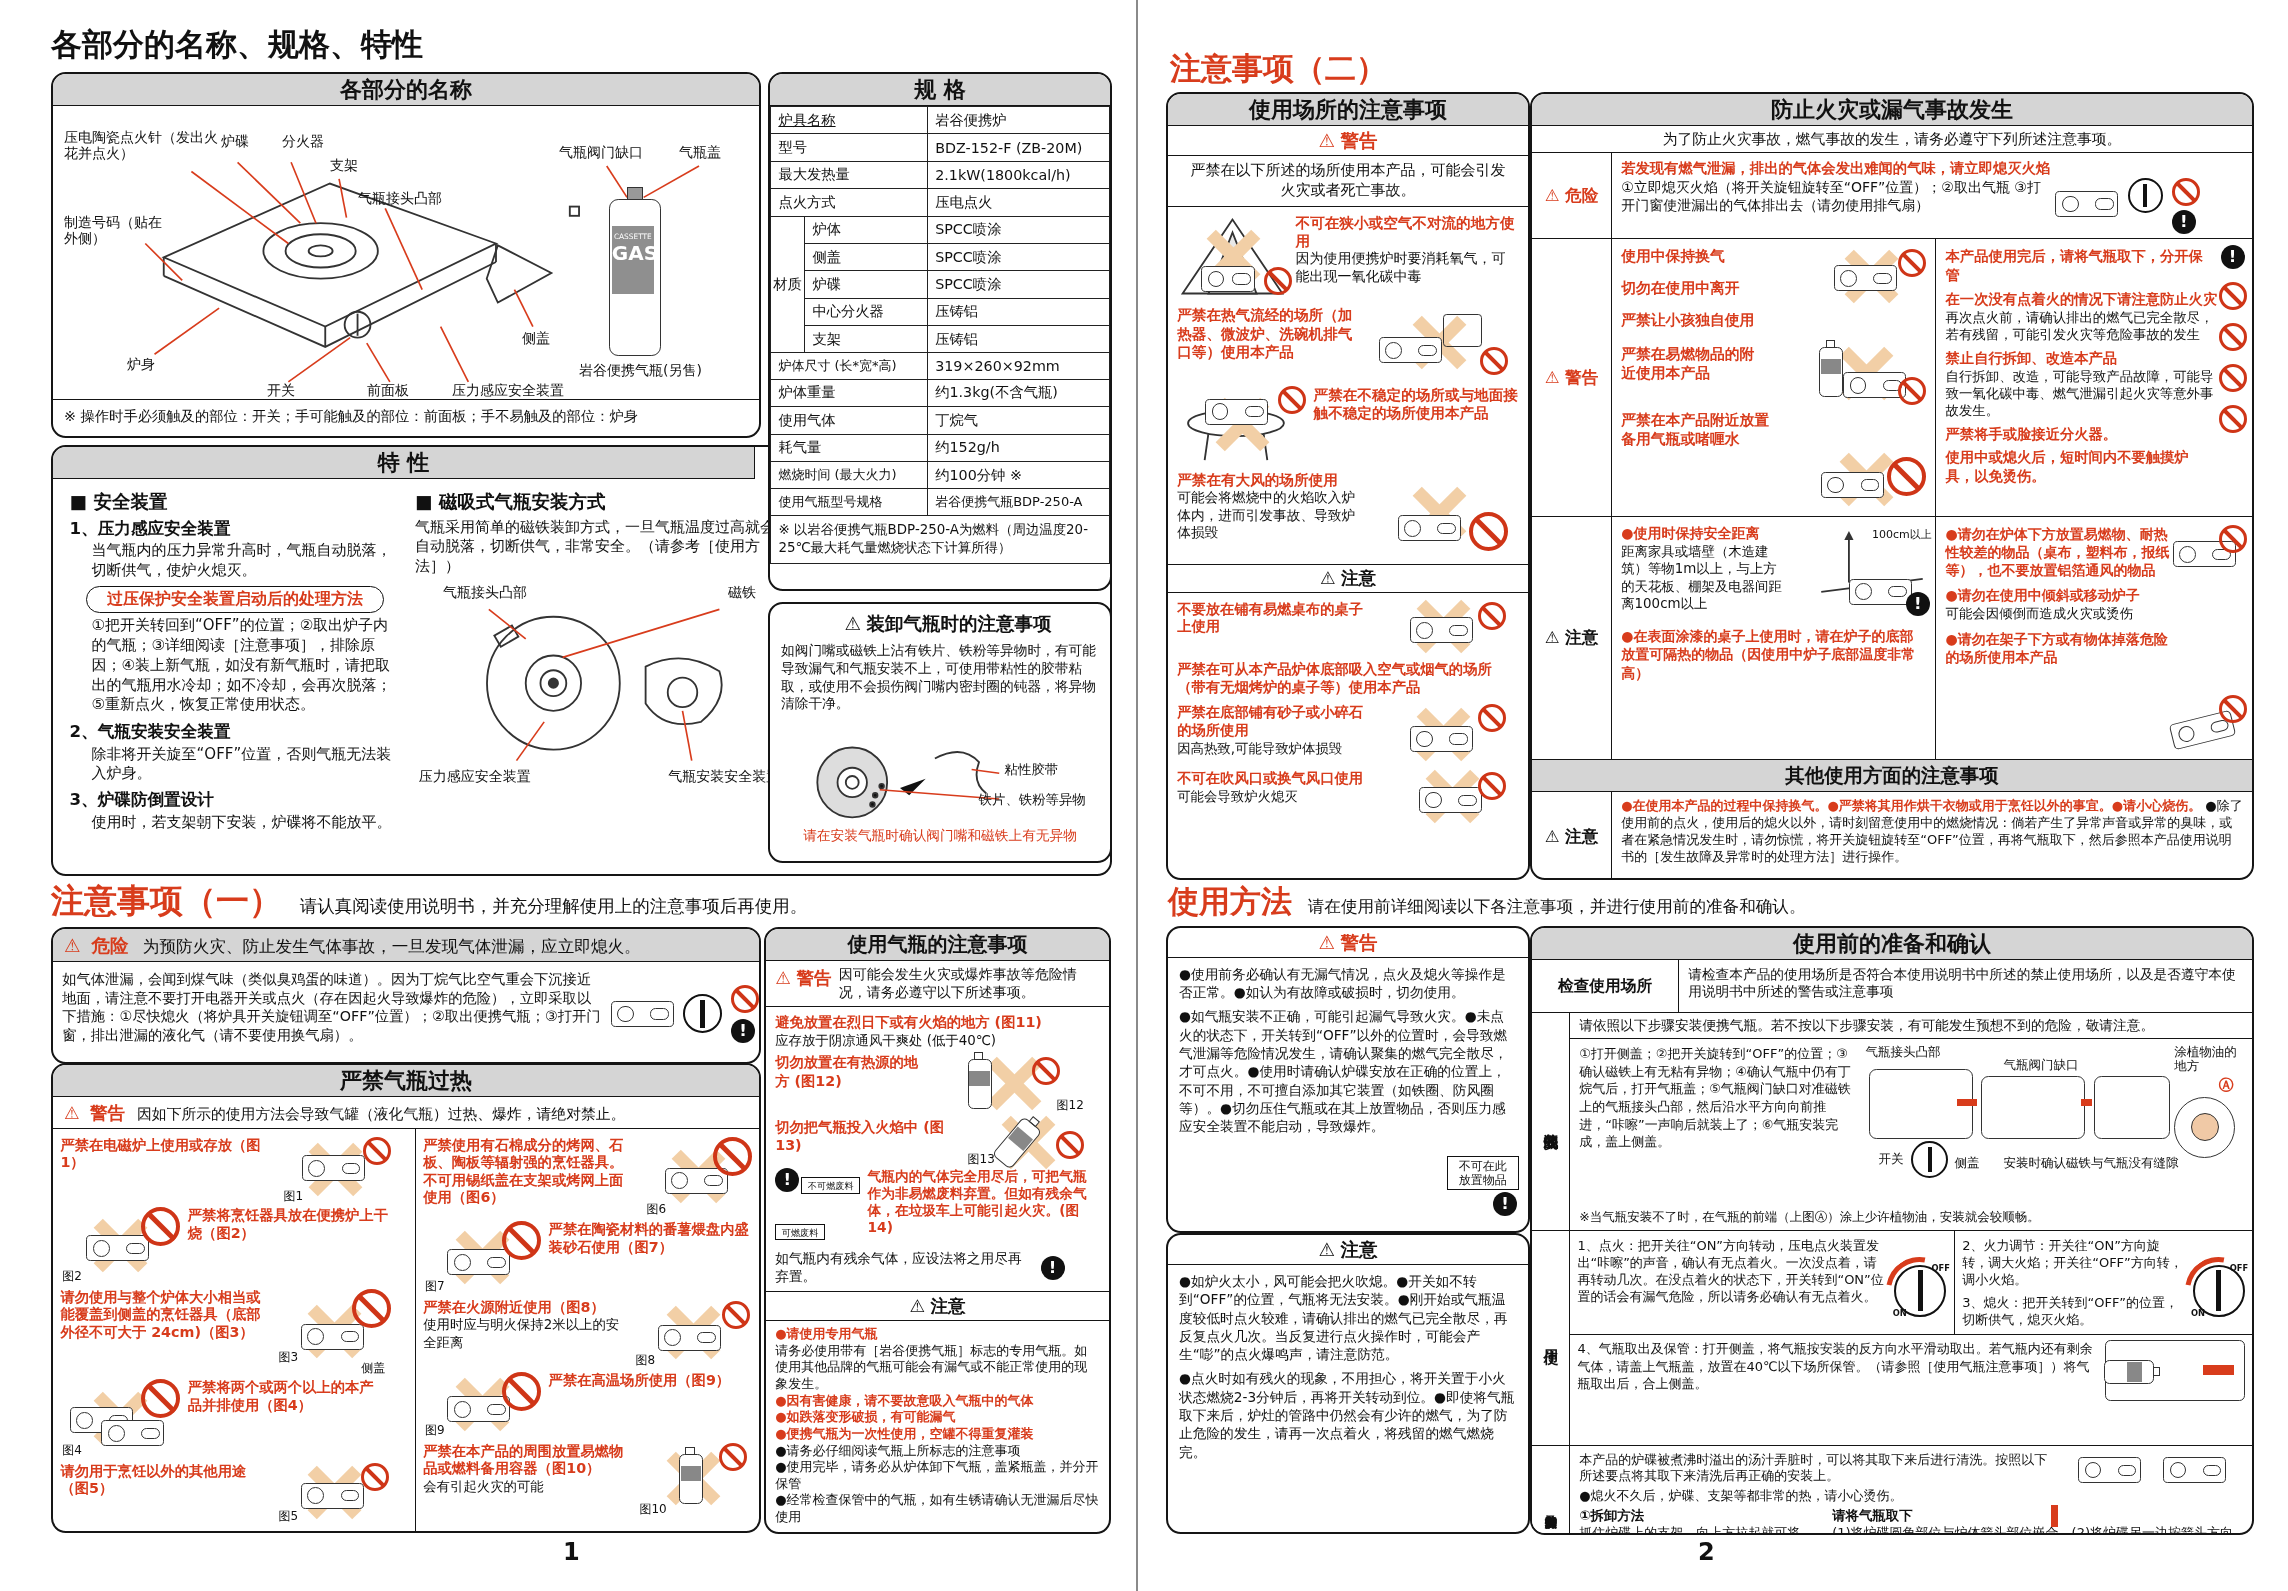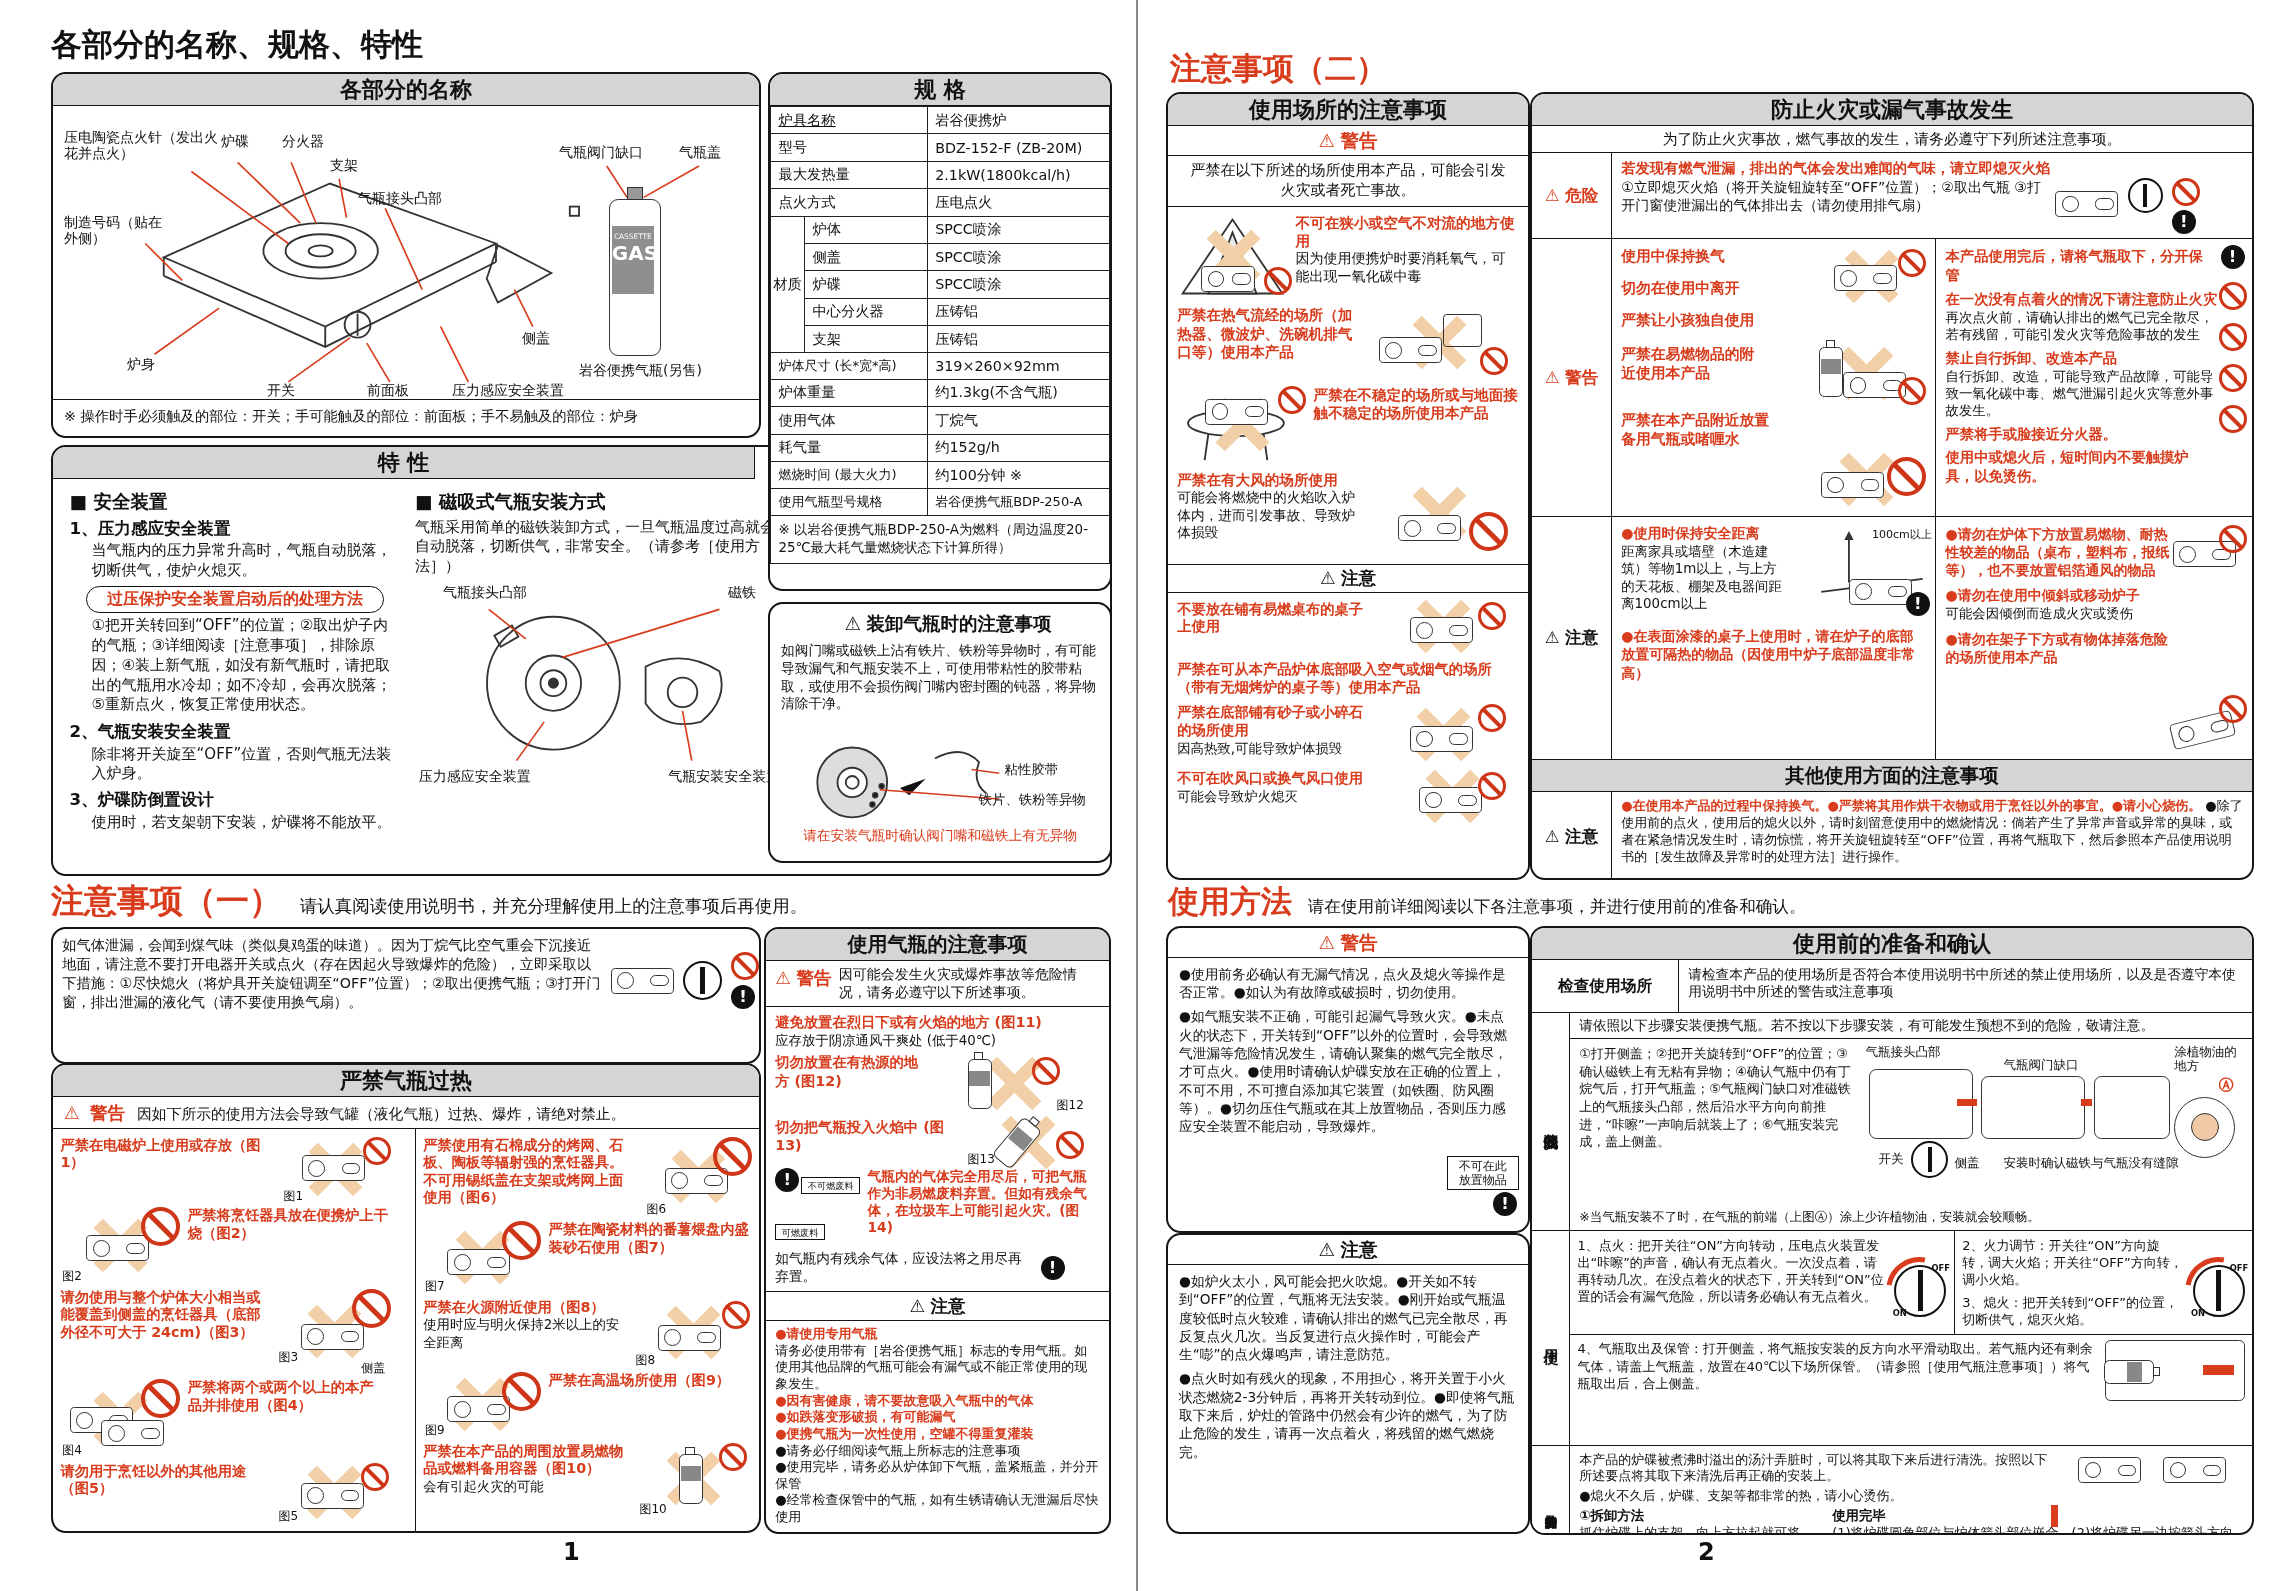--- a/index.html
+++ b/index.html
@@ -266,20 +266,25 @@
     </div>
     <div class="abs red c" style="left:0;top:223px;width:340px;font-size:13.7px;">请在安装气瓶时确认阀门嘴和磁铁上有无异物</div>
   </div>
 
   <div class="abs" style="left:51px;top:879px;">
     <span class="red b" style="font-size:33px;">注意事项（一）</span>
     <span style="font-size:17.5px;margin-left:13px;">请认真阅读使用说明书，并充分理解使用上的注意事项后再使用。</span>
   </div>
 
   <div class="box" style="left:51px;top:927px;width:706px;height:133px;">
+    <div style="background:#d5d5d5;border-bottom:1.8px solid #151515;padding:3.7px 11px;font-size:16.6px;">
+      <span class="wicon b" style="font-size:18.5px;"></span>
+      <span class="red b" style="font-size:18.5px;margin-right:9.2px;">危险</span>
+      <span>为预防火灾、防止发生气体事故，一旦发现气体泄漏，应立即熄火。</span>
+    </div>
     <div class="row2">
       <div style="font-size:14.3px;line-height:1.32;padding:7.4px 9.2px;width:545px;">如气体泄漏，会闻到煤气味（类似臭鸡蛋的味道）。因为丁烷气比空气重会下沉接近地面，请注意不要打开电器开关或点火（存在因起火导致爆炸的危险），立即采取以下措施：①尽快熄火（将炉具开关旋钮调至“OFF”位置）；②取出便携气瓶；③打开门窗，排出泄漏的液化气（请不要使用换气扇）。</div>
       <div style="display:flex;gap:9.2px;align-items:center;padding-top:13px;">
         <span class="stovef"></span>
         <span class="knob" style="width:35px;height:35px;">
             <i></i>
           </span>
         <span style="display:flex;flex-direction:column;gap:5.5px;">
           <span class="nosign sm"></span>
           <span class="excl"></span>
@@ -769,21 +774,21 @@
       <div class="vlab" style="width:37px;font-size:12px;">炉碟的拆卸及安装方法</div>
       <div style="flex:1;padding:5.5px 9.2px;position:relative;">
         <div style="font-size:13px;line-height:1.3;width:480px;">本产品的炉碟被煮沸时溢出的汤汁弄脏时，可以将其取下来后进行清洗。按照以下所述要点将其取下来清洗后再正确的安装上。</div>
         <div style="font-size:13px;margin:1.8px 0;">●熄火不久后，炉碟、支架等都非常的热，请小心烫伤。</div>
         <div class="row2" style="gap:22px;">
           <div style="width:231px;">
             <div class="b" style="font-size:13.4px;">①拆卸方法</div>
             <div style="font-size:13px;line-height:1.3;">抓住炉碟上的支架，向上方拉起就可将其拆卸下来。</div>
           </div>
           <div style="flex:1;">
-            <div class="b" style="font-size:13.4px;">使用完毕</div>
+            <div class="b" style="font-size:13.4px;">请将气瓶取下</div>
             <div style="font-size:13px;line-height:1.3;">(1)将炉碟圆角部位与炉体箭头部位嵌合。(2)将炉碟另一边按箭头方向压入炉体即可。</div>
           </div>
         </div>
         <span class="stovef" style="position:absolute;right:111px;top:11px;"></span>
         <span class="stovef" style="position:absolute;right:26px;top:11px;"></span>
         <span style="position:absolute;right:194px;top:59px;width:7.4px;height:22px;background:#d83c1c;"></span>
       </div>
     </div>
   </div>
 

